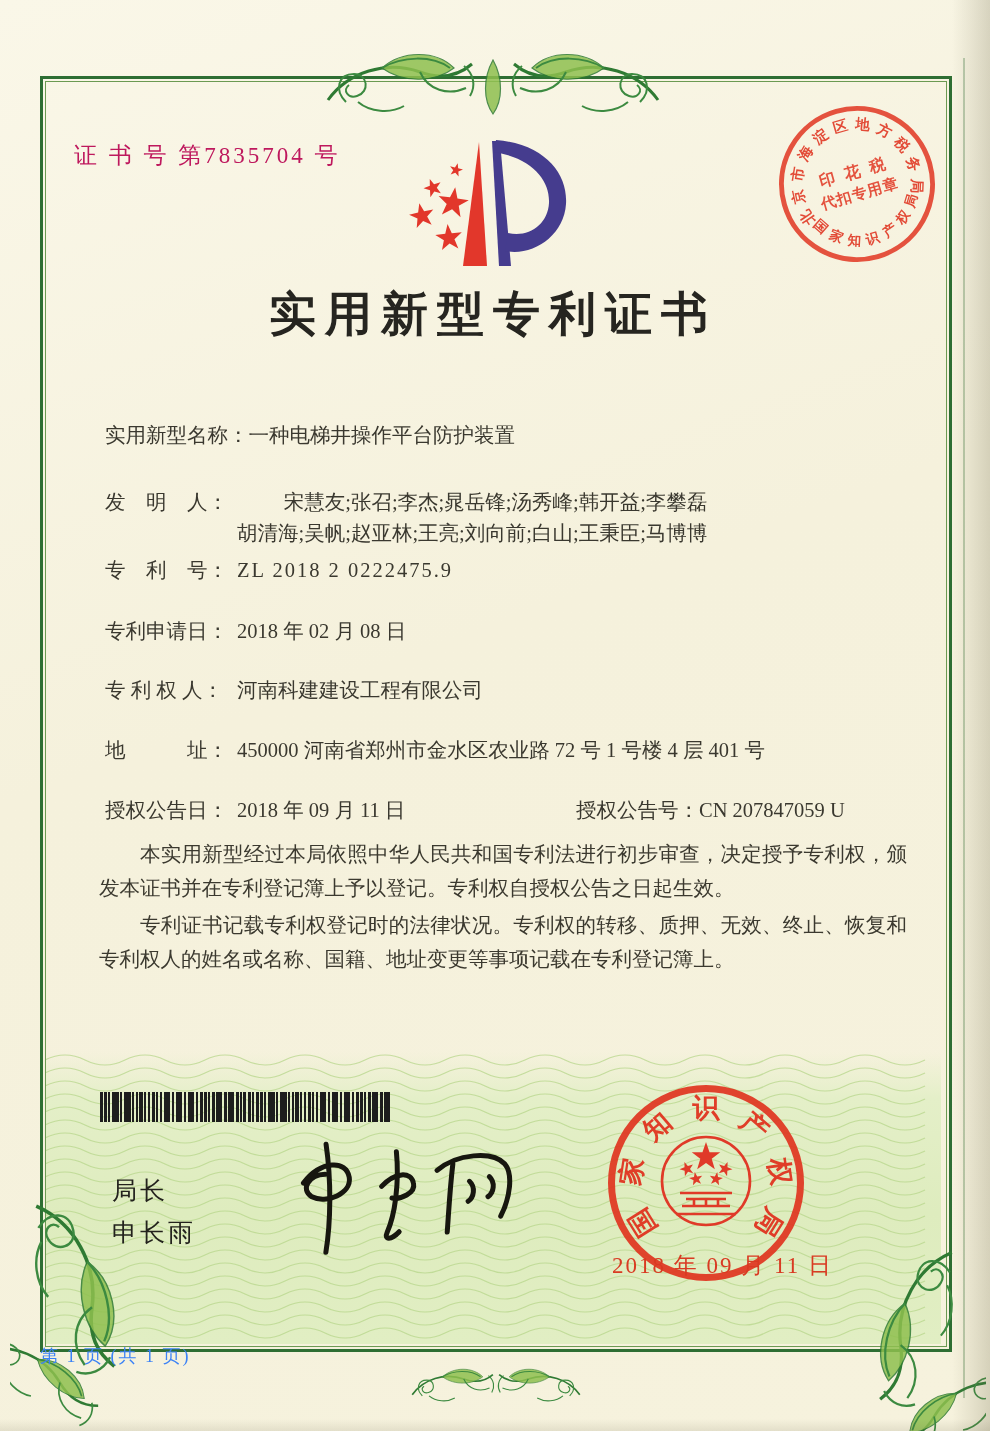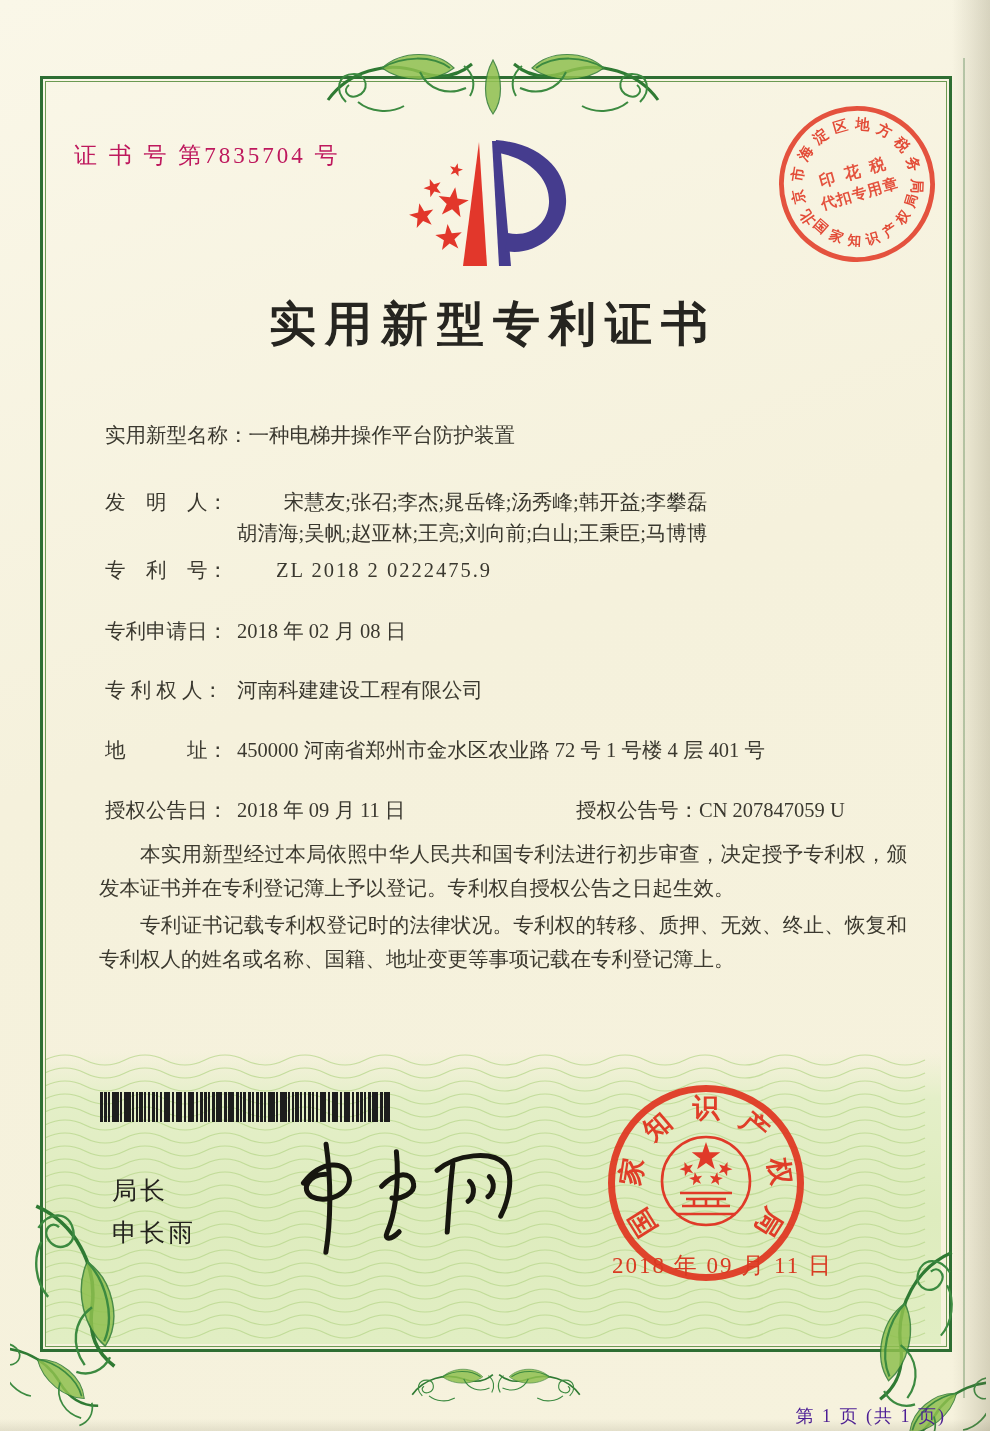--- a/index.html
+++ b/index.html
@@ -16,38 +16,38 @@
   .page-edge-r{right:0;top:0;width:38px;height:100%;background:linear-gradient(90deg,rgba(0,0,0,0),rgba(110,105,75,.10) 45%,rgba(110,105,75,.24));z-index:6;}
   .page-edge-b{left:0;bottom:0;width:100%;height:12px;background:linear-gradient(180deg,rgba(0,0,0,0),rgba(90,85,60,.12));z-index:6;}
   .edge-line{right:25px;top:58px;width:2px;height:1340px;background:rgba(46,110,51,.30);z-index:0;}
   
   .green-zone{left:45px;top:1052px;width:896px;height:292px;z-index:1;
     background:linear-gradient(180deg,rgba(227,239,199,0) 0%,#e4efc8 16%,#deecbe 55%,#e1eec3 100%);}
   .waves{position:absolute;inset:0;width:100%;height:100%;}
   
   .cert-no{left:74px;top:140px;font-size:23px;letter-spacing:3px;color:#be185d;z-index:2;}
   .logo{left:408px;top:136px;z-index:2;}
-  .title{left:40px;top:283px;width:906px;text-align:center;font-size:47px;font-weight:600;letter-spacing:9px;color:#262520;z-index:2;margin-top:10px;}
+  .title{left:40px;top:283px;width:906px;text-align:center;font-size:47px;font-weight:600;letter-spacing:9px;color:#262520;z-index:2;}
   
   .field{left:105px;font-size:20.5px;z-index:2;line-height:31px;white-space:nowrap;}
   .lbl{display:inline-block;min-width:132px;}
   .val-block{display:inline-block;vertical-align:top;text-align:right;}
-  .f-patno .val{letter-spacing:2px;margin-left:39px;}
+  .f-patno .val{letter-spacing:2px;}
   
   .body-text{left:95px;top:838px;width:812px;font-size:20.5px;line-height:33.5px;text-align:justify;z-index:2;color:#3b392f;}
   .body-text p{margin:0 0 4px 4px;text-indent:2em;}
   
   .barcode{left:100px;top:1092px;width:292px;height:30px;z-index:2;
     background-image:
       repeating-linear-gradient(90deg,#1d1d1d 0 2px,rgba(0,0,0,0) 2px 4px),
       repeating-linear-gradient(90deg,#1d1d1d 0 1px,rgba(0,0,0,0) 1px 6px),
       repeating-linear-gradient(90deg,#1d1d1d 0 3px,rgba(0,0,0,0) 3px 13px);}
   .director{left:112px;font-size:25px;font-family:"Liberation Sans","DejaVu Sans",sans-serif;color:#23221d;z-index:2;letter-spacing:3px;}
   .signature{left:262px;top:1128px;z-index:3;}
-  .footer{left:40px;top:1404px;width:906px;text-align:right;font-size:18px;letter-spacing:2px;z-index:2;color:#4c1d95;}
+  .footer{left:40px;top:1344px;width:906px;text-align:left;font-size:18px;letter-spacing:2px;z-index:2;color:#3b82f6;}
   
   .seal{left:608px;top:1085px;width:196px;height:196px;box-sizing:border-box;border:7px solid rgba(223,52,32,.92);border-radius:50%;z-index:4;}
   .seal-date{left:612px;top:1250px;font-size:23px;color:#d93a22;letter-spacing:2px;z-index:5;white-space:nowrap;}
   .stamp-wrap{left:779px;top:106px;width:156px;height:156px;transform:rotate(-16deg);z-index:5;opacity:.93;}
   .stamp{position:absolute;inset:0;box-sizing:border-box;border:5px solid #e34632;border-radius:50%;}
   .stamp-c1{position:absolute;left:0;right:0;top:56px;text-align:center;font-size:16px;font-weight:bold;color:#e34632;letter-spacing:3px;}
   .stamp-c2{position:absolute;left:0;right:0;top:79px;text-align:center;font-size:15px;font-weight:bold;color:#e34632;letter-spacing:1px;}
   
   [data-arc]{position:absolute;left:50%;top:50%;width:0;height:0;}
   [data-arc] span{position:absolute;left:-0.55em;top:-0.55em;width:1.1em;height:1.1em;line-height:1.1em;text-align:center;display:block;transform-origin:50% 50%;}

